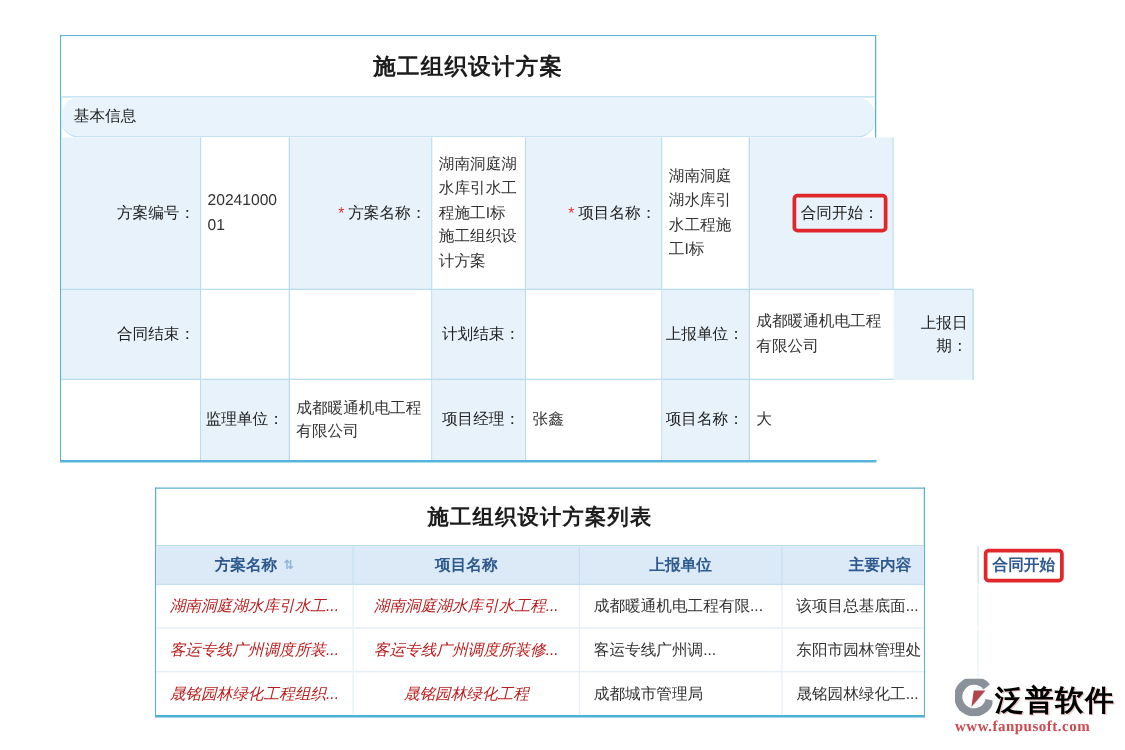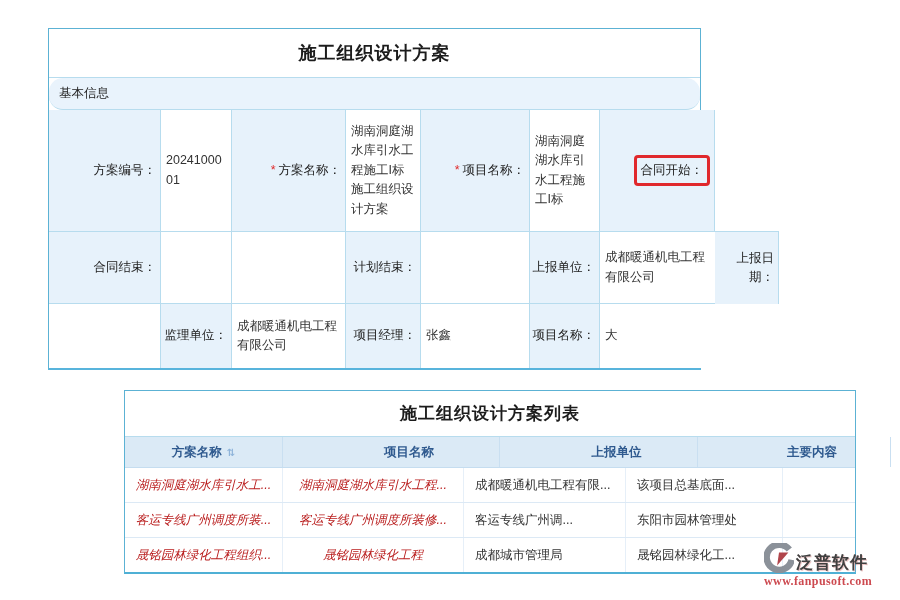--- a/index.html
+++ b/index.html
@@ -24,27 +24,27 @@
   .cell.row-last { border-bottom:none; }
   .lbl { background:#e7f2fb; justify-content:flex-end; text-align:right;
     padding:4px 4px 4px 2px; color:#222; }
   .val { background:#ffffff; justify-content:flex-start; text-align:left;
     padding:4px 5px; word-break:break-all; color:#333; }
   .req { color:#e02b2b; margin-right:3px; font-size:12.5px; }
   .red-box { display:inline-block; border:3px solid #e0282c; border-radius:4px;
     padding:3px 4px; background:transparent; }
 
   
-  .list-card { position:absolute; left:124px; top:390px; width:732px;
+  .list-card { position:absolute; left:124px; top:390px; width:616px;
     border:1px solid #5cb2d4; border-bottom:2px solid #4fb0d5; background:#fff; }
   .list-title { height:46px; display:flex; align-items:center; justify-content:center;
     font-size:17px; font-weight:bold; color:#1c1c1c; letter-spacing:1px;
     border-bottom:1px solid #b7dcee; }
   .list-header { display:grid; grid-template-columns:158px 181px 162px 157px 72px;
-    background:#dbeaf6; border-bottom:1px solid #c5ddf0;gap:36px; }
+    background:#dbeaf6; border-bottom:1px solid #c5ddf0; }
   .hcell { height:30px; display:flex; align-items:center; justify-content:center;
     font-size:12.5px; font-weight:600; color:#2f5a8f;
     border-right:1px solid #c9dff1; }
   .hcell:last-child { border-right:none; }
   .sort-ic { margin-left:5px; font-size:10px; color:#8fb4da; }
   .hl-head { display:inline-block; border:3px solid #e0282c; border-radius:4px;
     padding:2px 4px; }
   .list-row { display:grid; grid-template-columns:158px 181px 162px 157px 72px;
     border-bottom:1px solid #dce9f5; background:#fff; }
   .list-row:last-child { border-bottom:none; }
@@ -53,21 +53,21 @@
   .dcell:last-child { border-right:none; }
   .dcell.link { color:#b91c1c; justify-content:center; padding:0 6px; cursor:pointer;font-style:italic; }
   .dcell.plain { color:#333; justify-content:flex-start; padding:10px 11px; }
   .dcell.empty { background:#fff; }
 
   
   .watermark { position:absolute; left:764px; top:543px; width:136px; z-index:5;
     background:transparent; }
   .wm-top { display:flex; align-items:flex-end; }
   .wm-icon { width:30px; height:30px; margin-right:2px; flex:0 0 auto; }
-  .wm-brand { font-size:17px; font-weight:bold; color:#404040; letter-spacing:1px;
+  .wm-brand { font-size:23px; font-weight:bold; color:#000000; letter-spacing:1px;
     text-shadow:1px 1px 0 rgba(205,95,95,0.35); line-height:1.1;
     font-family:Liberation Serif, serif; }
   .wm-url { font-size:12px; color:#cd4a50; letter-spacing:0.4px; margin-top:1px;
     font-family:"Liberation Serif","DejaVu Serif",serif; font-weight:bold; }
 </style>
 </head>
 <body>
 
 <div class="page">
 

